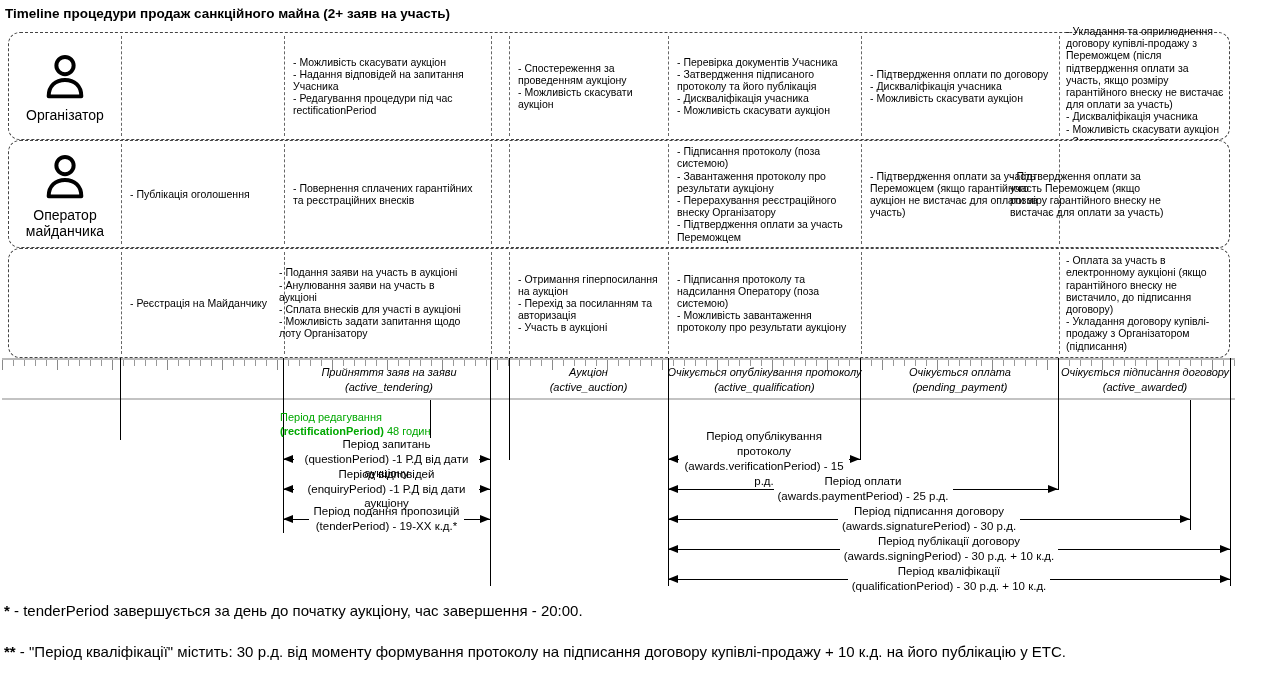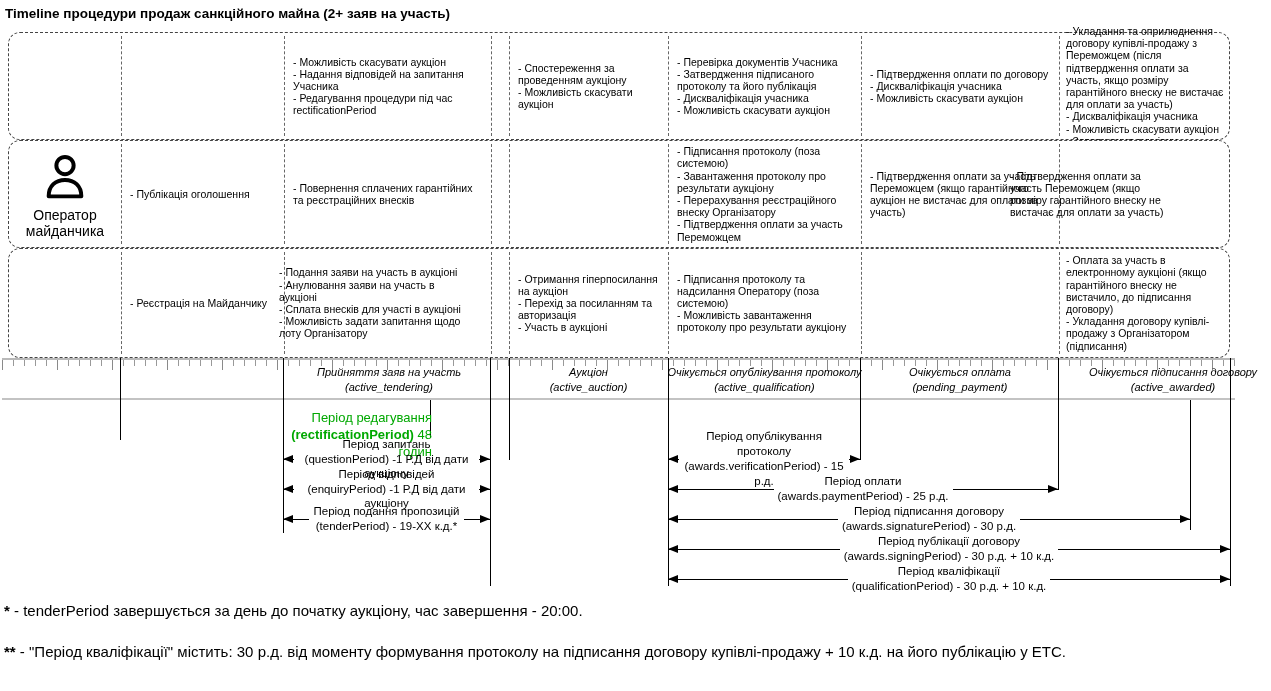--- a/index.html
+++ b/index.html
@@ -29,42 +29,49 @@
 
   
   .period { position:absolute; display:flex; align-items:center; font-size:11.5px; }
   .plabel { white-space:pre-line; text-align:center; line-height:1.3; padding:0 4px; flex:0 1 auto; }
   .aline { flex:1 1 auto; min-width:11px; height:0; border-top:1px solid #000; position:relative; }
   .aline.l::before { content:""; position:absolute; left:0; top:-5px; width:0; height:0;
     border-top:4.5px solid transparent; border-bottom:4.5px solid transparent; border-right:10px solid #000; }
   .aline.r::after { content:""; position:absolute; right:0; top:-5px; width:0; height:0;
     border-top:4.5px solid transparent; border-bottom:4.5px solid transparent; border-left:10px solid #000; }
 
-  .period-green { position:absolute; left:280px; top:410px; width:152px; text-align:right;
-    font-size:13px; line-height:1.3; color:#00a800; }
+  .period-green { position:absolute; left:280px; top:410px; width:152px; text-align:left;
+    font-size:11px; line-height:1.3; color:#00a800; }
   .period-green b { font-weight:bold; }
 
   .footnote { position:absolute; left:4px; font-size:15px; }
   .footnote b { font-weight:bold; }
 </style>
 </head>
 <body>
 
 <div id="canvas">
 
   <div class="title">Timeline процедури продаж санкційного майна (2+ заяв на участь)</div>
 
   <div class="row" style="top:32px;height:108px;">
     <i class="sep" style="left:112px"></i>
     <i class="sep" style="left:275px"></i>
     <i class="sep" style="left:482px"></i>
     <i class="sep" style="left:500px"></i>
     <i class="sep" style="left:659px"></i>
     <i class="sep" style="left:852px"></i>
     <i class="sep" style="left:1050px"></i>
+    <div class="actorcell">
+      <svg width="56" height="56" viewBox="0 0 24 24" fill="none" stroke="#000" stroke-width="1.7" stroke-linecap="round" stroke-linejoin="round">
+        <circle cx="12" cy="7.1" r="3.7"></circle>
+        <path d="M5 20.3 C5 15.7 8 13.3 12 13.3 S19 15.7 19 20.3 Z"></path>
+      </svg>
+      <div class="actorlabel">Організатор</div>
+    </div>
     <div class="cell" style="left:275px;width:207px">- Можливість скасувати аукціон
 - Надання відповідей на запитання Учасника
 - Редагування процедури під час rectificationPeriod</div>
     <div class="cell" style="left:500px;width:159px">- Спостереження за проведенням аукціону
 - Можливість скасувати аукціон</div>
     <div class="cell" style="left:659px;width:193px">- Перевірка документів Учасника
 - Затвердження підписаного протоколу та його публікація
 - Дискваліфікація учасника
 - Можливість скасувати аукціон</div>
     <div class="cell" style="left:852px;width:198px">- Підтвердження оплати по договору
@@ -120,29 +127,29 @@
 - Участь в аукціоні</div>
     <div class="cell" style="left:659px;width:193px">- Підписання протоколу та надсилання Оператору (поза системою)
 - Можливість завантаження протоколу про результати аукціону</div>
     <div class="cell" style="left:1050px;width:172px;padding:0 7px">- Оплата за участь в електронному аукціоні (якщо гарантійного внеску не вистачило, до підписання договору)
 - Укладання договору купівлі-продажу з Організатором (підписання)</div>
   </div>
 
   <div class="band">
     <div class="band-ticks"></div>
     <div class="band-ticks2"></div>
-    <div class="phase" style="left:284px;width:206px">Прийняття заяв на участь
+    <div class="phase" style="left:284px;width:206px">Прийняття заяв на заяви
 (active_tendering)</div>
     <div class="phase" style="left:506px;width:161px">Аукціон
 (active_auction)</div>
     <div class="phase" style="left:665px;width:195px">Очікується опублікування протоколу
 (active_qualification)</div>
     <div class="phase" style="left:858px;width:200px">Очікується оплата
 (pending_payment)</div>
-    <div class="phase" style="left:1084px;width:174px">Очікується підписання договору
+    <div class="phase" style="left:1056px;width:174px">Очікується підписання договору
 (active_awarded)</div>
   </div>
 
   <div class="vline" style="left:120px;top:358px;height:82px"></div>
   <div class="vline" style="left:283px;top:358px;height:175px"></div>
   <div class="vline" style="left:430px;top:400px;height:38px"></div>
   <div class="vline" style="left:490px;top:358px;height:228px"></div>
   <div class="vline" style="left:509px;top:358px;height:102px"></div>
   <div class="vline" style="left:668px;top:358px;height:228px"></div>
   <div class="vline" style="left:860px;top:358px;height:102px"></div>

